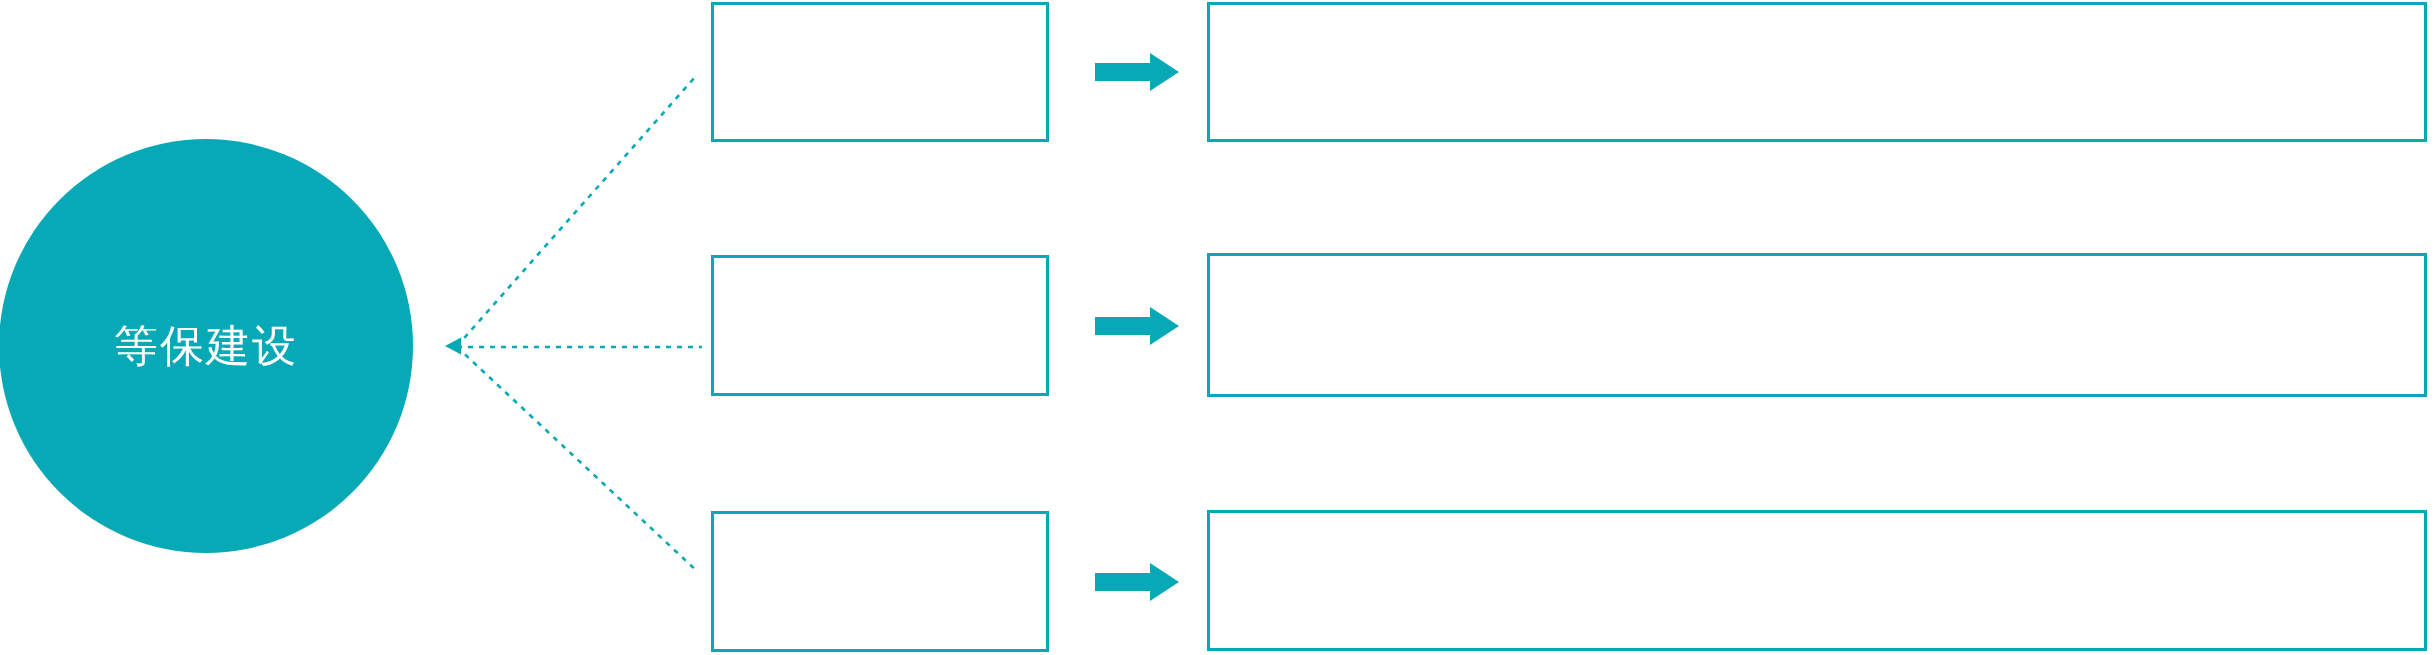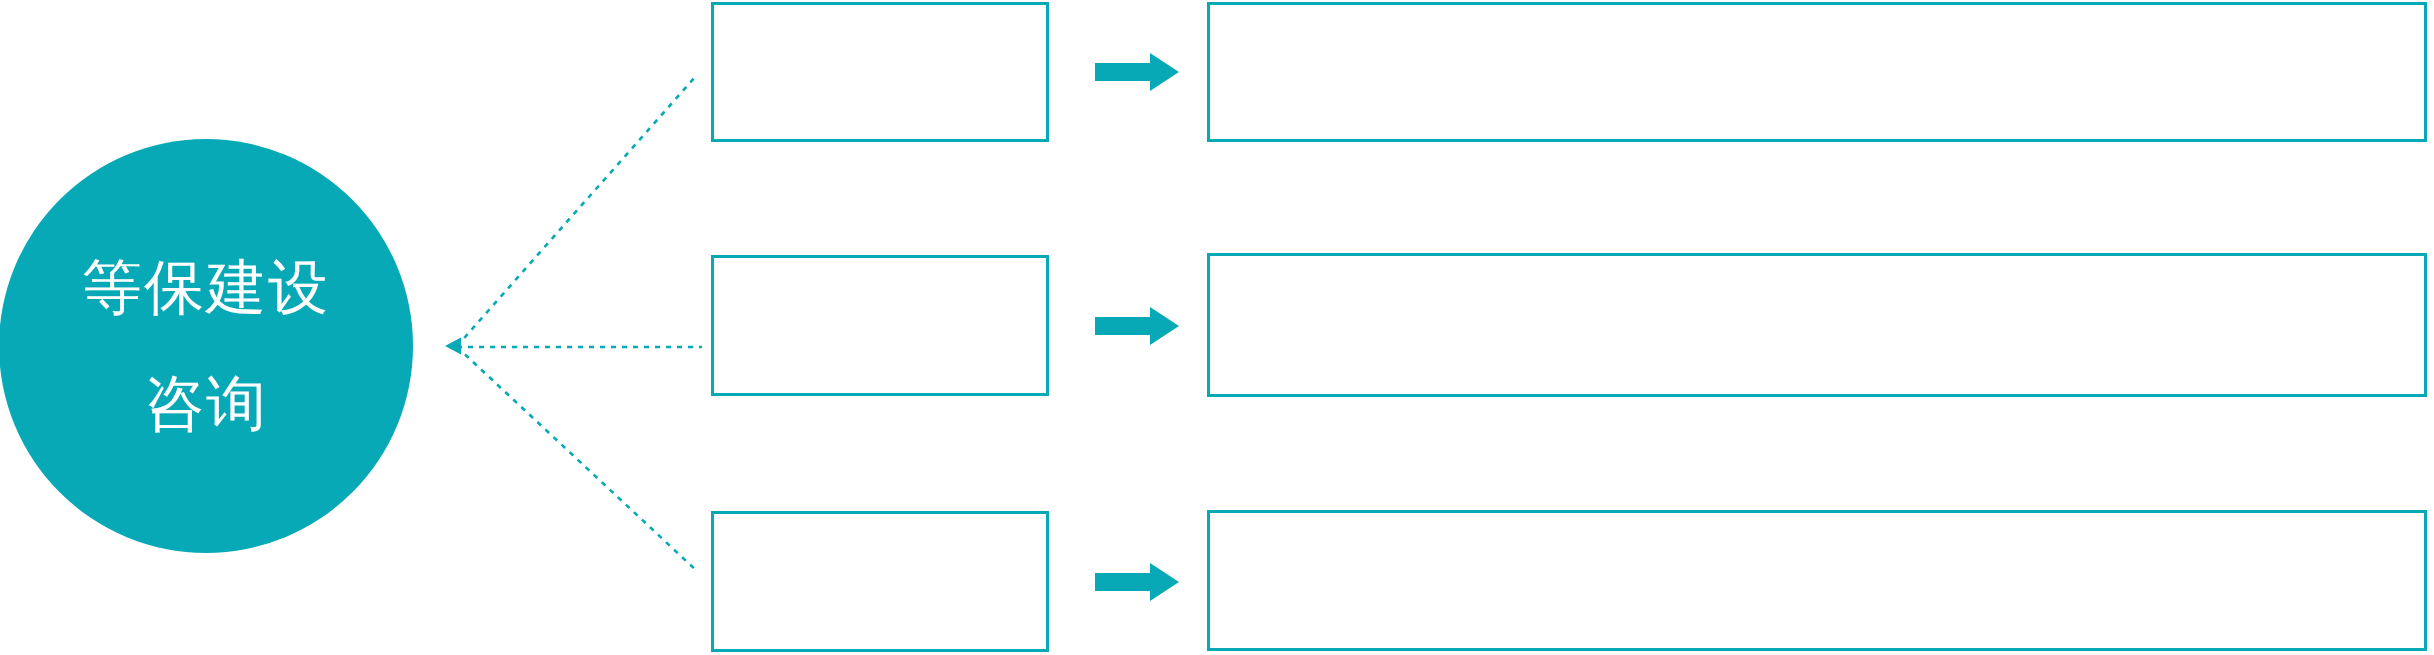--- a/index.html
+++ b/index.html
@@ -14,21 +14,21 @@
     background:#fff;
     overflow:hidden;
     font-family:"Liberation Sans",sans-serif;
   }
   .circle{
     position:absolute;left:-1px;top:139px;
     width:414px;height:414px;border-radius:50%;
     background:var(--accent);
     display:flex;flex-direction:column;align-items:center;justify-content:center;
     color:var(--circle-text);
-    font-size:60px;line-height:72px;font-weight:300;
+    font-size:44px;line-height:72px;font-weight:300;
     text-align:center;letter-spacing:2px;gap:44px;
   }
   .connectors{position:absolute;left:0;top:0;width:2434px;height:655px;}
   .connectors line{stroke:var(--accent);stroke-width:2.6;stroke-dasharray:5 6;fill:none;}
   .connectors path{fill:var(--accent);stroke:none;}
   .box{
     position:absolute;
     background:var(--box-bg);
     border:3px solid var(--accent);
     box-sizing:border-box;
@@ -47,21 +47,20 @@
   .ar3{top:562px;}
   .arrow polygon{fill:var(--accent);}
 </style>
 </head>
 <body style="background: rgb(255, 255, 255);">
 
 <div class="canvas">
 
   <div class="circle">
     <div>等保建设</div>
-    <div>咨询</div>
   </div>
 
   <svg class="connectors" viewBox="0 0 2434 655">
     <path d="M445,346 L461,337.5 L461,354.5 Z"></path>
     <line x1="457" y1="346" x2="696" y2="76"></line>
     <line x1="457" y1="347" x2="702" y2="347"></line>
     <line x1="457" y1="347" x2="698" y2="572"></line>
   </svg>
 
   <div class="box small sb1">

